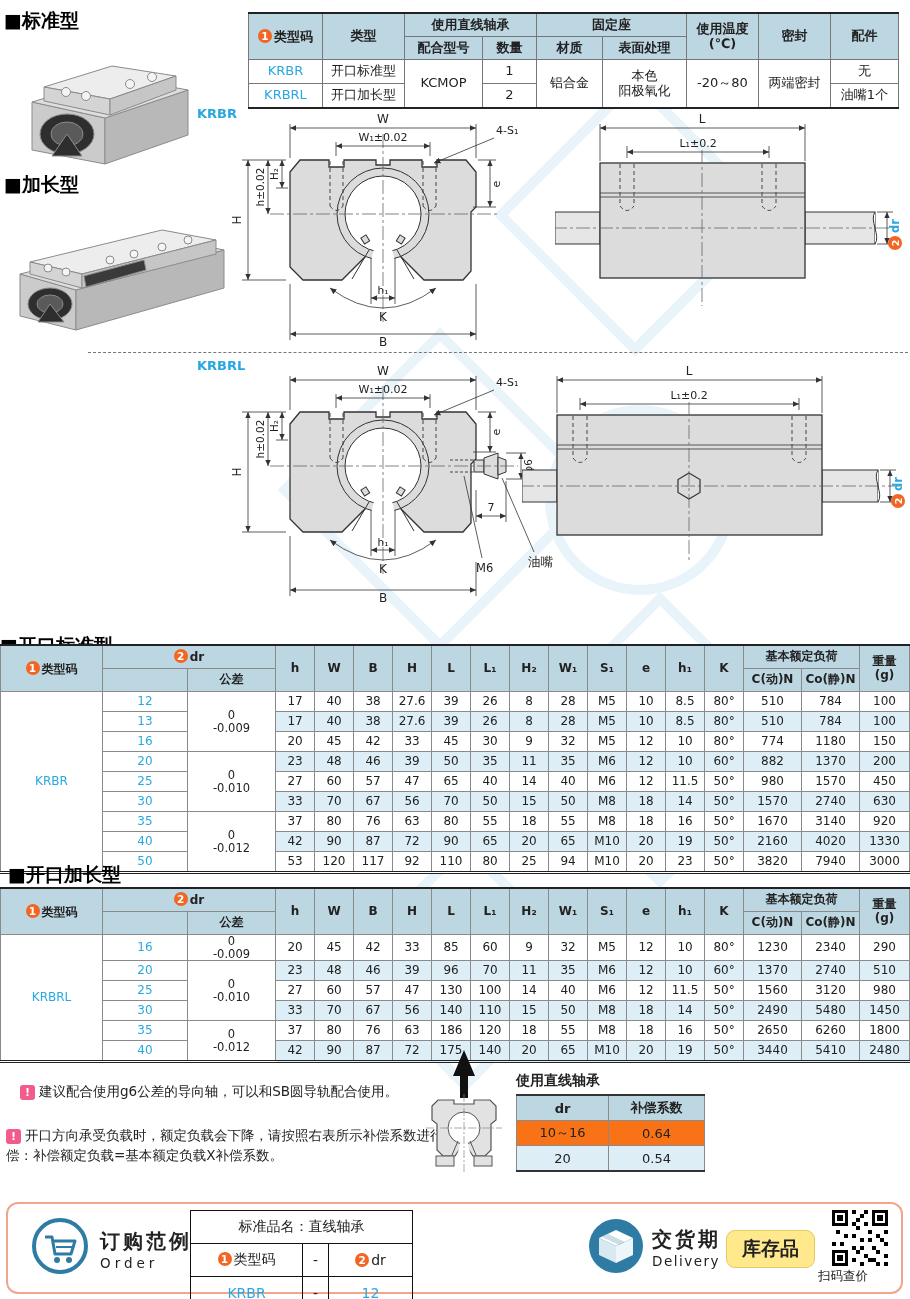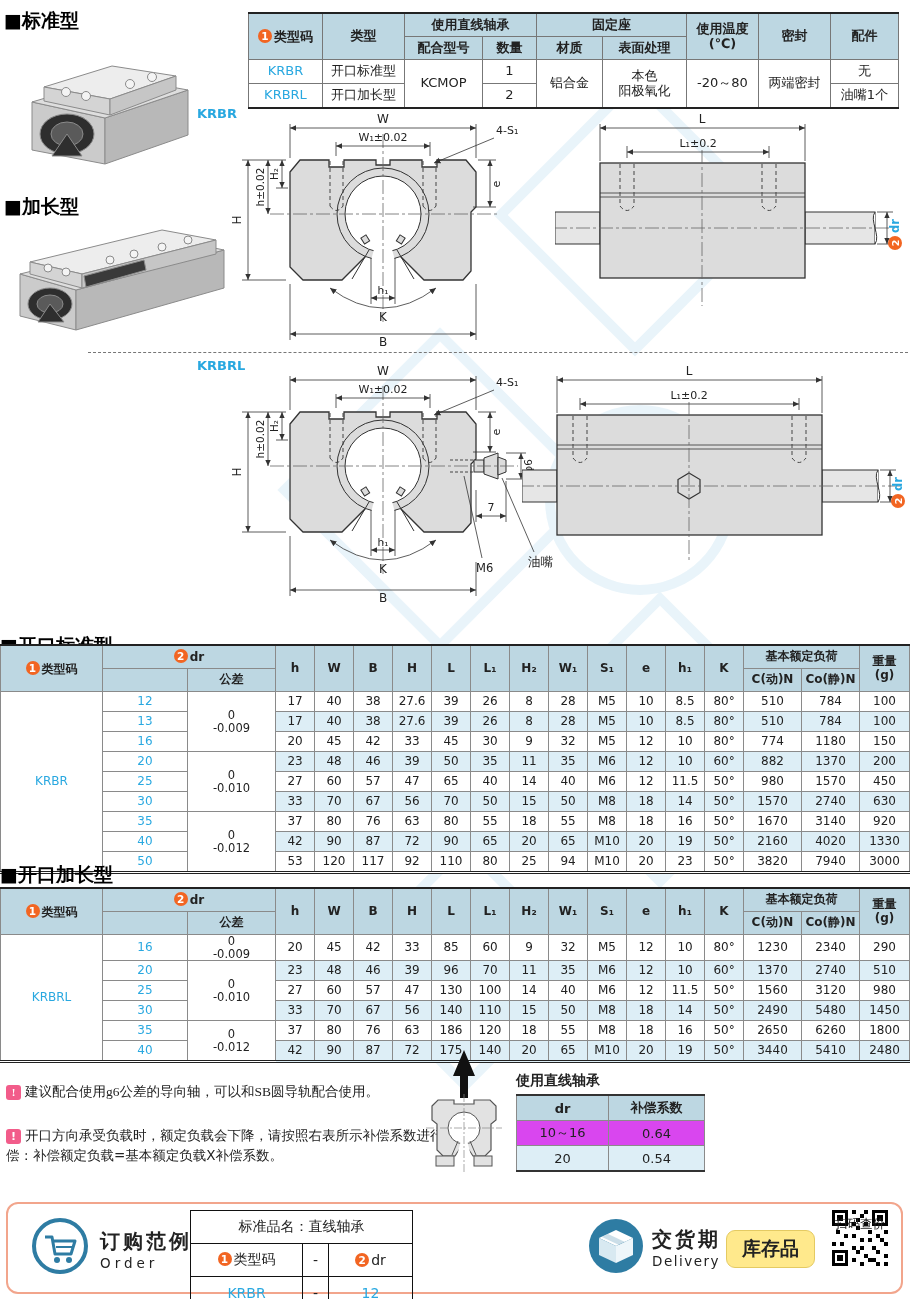--- a/index.html
+++ b/index.html
@@ -33,52 +33,52 @@
   
   .note{position:absolute;width:460px;font-size:13.5px;line-height:1.45;z-index:1;}
   .note-ico{display:inline-block;width:15px;height:15px;background:#f25c8a;color:#fff;border-radius:3px;
             font-weight:bold;text-align:center;line-height:15px;font-size:11px;margin-right:4px;}
   
   .ctitle{position:absolute;left:516px;top:1072px;font-size:14px;font-weight:bold;z-index:1;}
   .ctable{position:absolute;left:516px;top:1094px;table-layout:fixed;font-size:13px;
           border-top:2px solid #333;border-bottom:2px solid #333;z-index:1;}
   .ctable th,.ctable td{border:1px solid #8a8a8a;text-align:center;padding:0;height:24px;}
   .ctable th{background:#bdd7e2;font-weight:bold;}
-  .ctable td{background:#d946ef;}
+  .ctable td{background:#f97316;}
   .ctable tr.alt td{background:#ddeef6;}
   
   .fbox{position:absolute;left:6px;top:1202px;width:893px;height:88px;border:2.5px solid #f2a58c;
         border-radius:12px;background:#fff;z-index:1;}
   .ftext-cn{font-size:20px;letter-spacing:3px;color:#222;font-weight:bold;}
   .ftext-en{font-size:13.5px;letter-spacing:4px;color:#222;}
   .otable{position:absolute;left:190px;top:1210px;table-layout:fixed;font-size:14px;z-index:2;}
   .otable th,.otable td{border:1.5px solid #111;text-align:center;padding:4px;height:24px;font-weight:normal;}
   .badge{position:absolute;left:726px;top:1230px;background:#ffe98c;border:1px solid #e4ca62;border-radius:9px;
          padding:5px 15px;font-size:19px;font-weight:bold;color:#222;z-index:2;}
-  .qr-label{position:absolute;left:818px;top:1216px;width:84px;text-align:center;font-size:12.5px;z-index:2;}
+  .qr-label{position:absolute;left:818px;top:1268px;width:84px;font-size:12.5px;z-index:2;}
   .dashline{position:absolute;left:88px;top:352px;width:820px;border-top:1px dashed #777;z-index:1;}
   svg text{font-family:"DejaVu Sans","Liberation Sans",sans-serif;}
 </style>
 </head>
 <body>
 
 <div class="page">
 
   <svg class="wm" width="910" height="1299">
     <g fill="none" stroke="#cfe7f4" stroke-width="10" opacity="0.45">
       <rect x="540" y="120" width="190" height="190" transform="rotate(45 635 215)"></rect>
       <rect x="330" y="380" width="220" height="220" transform="rotate(45 440 490)"></rect>
       <rect x="560" y="640" width="200" height="200" transform="rotate(45 660 740)"></rect>
       <rect x="380" y="880" width="170" height="170" transform="rotate(45 465 965)"></rect>
       <circle cx="640" cy="500" r="90"></circle>
     </g>
   </svg>
 
   <div class="sec-title" style="left:4px;top:8px;">■标准型</div>
-  <div class="sec-title" style="left:4px;top:172px;margin-top:22px;">■加长型</div>
+  <div class="sec-title" style="left:4px;top:172px;">■加长型</div>
 
   <svg class="layer" style="left:10px;top:32px;" width="205" height="135" viewBox="0 0 205 135">
     <g stroke="#8b8b8b" stroke-width="1">
       <polygon points="22,70 22,118 95,132 95,86" fill="#cbcbcb"></polygon>
       <polygon points="95,86 95,132 178,103 178,58" fill="#b8b8b8"></polygon>
       <polygon points="22,70 95,86 178,58 106,45" fill="#dedede"></polygon>
       <polygon points="34,55 100,67 166,44 102,34" fill="#ededed"></polygon>
       <polygon points="34,55 34,69 100,83 100,67" fill="#d4d4d4"></polygon>
       <polygon points="100,67 100,83 166,58 166,44" fill="#c6c6c6"></polygon>
       <circle cx="56" cy="60" r="4.5" fill="#f4f4f4"></circle>
@@ -636,21 +636,21 @@
           <td class="dim">20</td>
           <td class="dim">23</td>
           <td class="dim">50°</td>
           <td class="dim">3820</td>
           <td class="dim">7940</td>
           <td class="dim">3000</td>
         </tr>
       </tbody>
   </table>
 
-  <div class="sec-title" style="left:0px;top:862px;">■开口加长型</div>
+  <div class="sec-title" style="left:8px;top:862px;">■开口加长型</div>
   <table class="dtable" style="top:887px;" id="t2">
     <colgroup>
         <col style="width:102px">
         <col style="width:85px">
         <col style="width:88px">
         <col style="width:39px">
         <col style="width:39px">
         <col style="width:39px">
         <col style="width:39px">
         <col style="width:39px">
@@ -812,21 +812,21 @@
           <td class="dim alt">20</td>
           <td class="dim alt">19</td>
           <td class="dim alt">50°</td>
           <td class="dim alt">3440</td>
           <td class="dim alt">5410</td>
           <td class="dim alt">2480</td>
         </tr>
       </tbody>
   </table>
 
-  <div class="note" style="left:6px;top:1082px;font-family:Liberation Serif, serif;"><span class="note-ico">!</span><span>建议配合使用g6公差的导向轴，可以和SB圆导轨配合使用。</span></div>
+  <div class="note" style="left:20px;top:1082px;"><span class="note-ico">!</span><span>建议配合使用g6公差的导向轴，可以和SB圆导轨配合使用。</span></div>
   <div class="note" style="left:6px;top:1126px;"><span class="note-ico">!</span><span>开口方向承受负载时，额定负载会下降，请按照右表所示补偿系数进行补偿：补偿额定负载=基本额定负载X补偿系数。</span></div>
 
   <svg class="layer" style="left:418px;top:1044px;" width="92" height="140" viewBox="0 0 92 140">
     <polygon points="46,6 57,32 50,32 50,54 42,54 42,32 35,32" fill="#111"></polygon>
     <path d="M14,62 L20,56 H36 V60 H56 V56 H72 L78,62 V76 L73,80 V106 L67,112 H55 L49,103 H43 L37,112 H25 L19,106 V80 L14,76 Z" fill="#e2e2e2" stroke="#555" stroke-width="1.2"></path>
     <circle cx="46" cy="84" r="16" fill="#fff" stroke="#555"></circle>
     <polygon points="46,84 38,116 54,116" fill="#fff"></polygon>
     <line x1="40" y1="97" x2="34" y2="111" stroke="#555"></line>
     <line x1="52" y1="97" x2="58" y2="111" stroke="#555"></line>
     <rect x="18" y="112" width="18" height="10" fill="#e2e2e2" stroke="#555"></rect>

